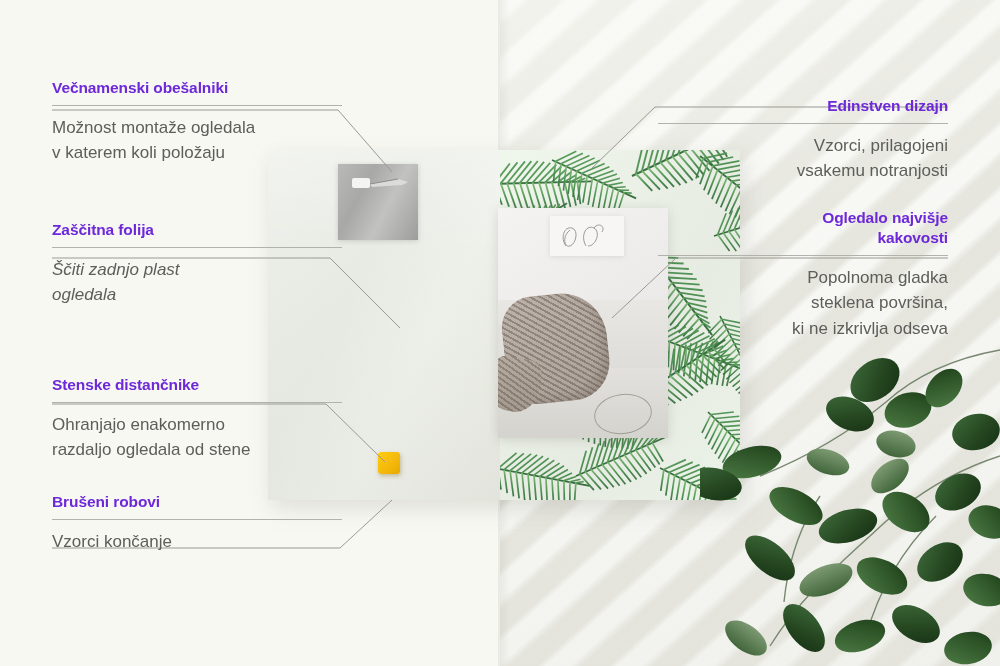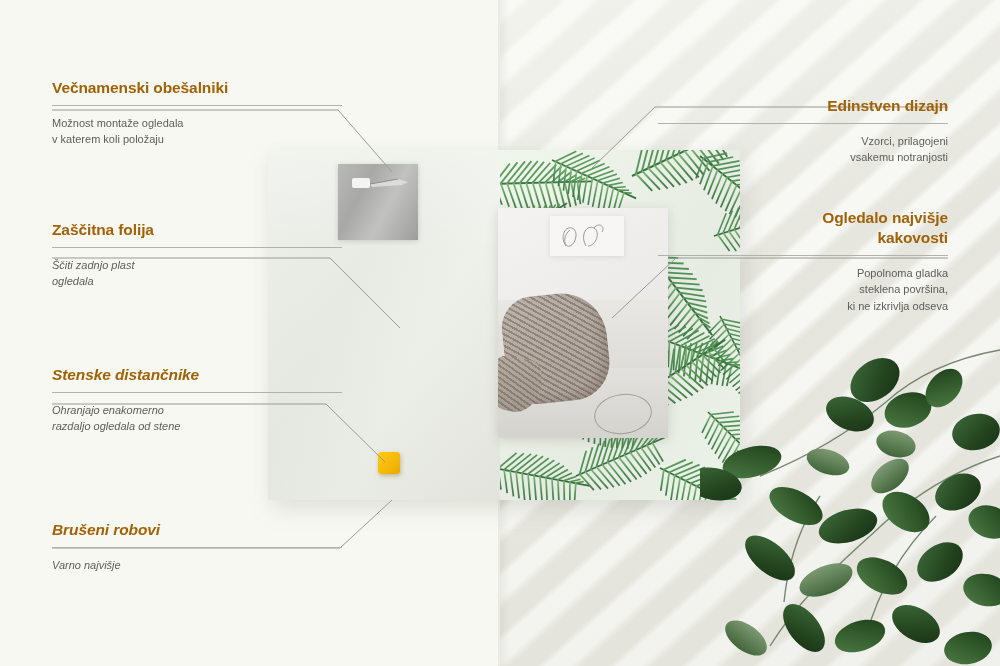--- a/index.html
+++ b/index.html
@@ -130,28 +130,28 @@
     border-radius:3px;
     box-shadow:1px 2px 4px rgba(120,100,20,0.35);
   }
 
   
   .foliage{ position:absolute; right:0; bottom:0; width:300px; height:330px; }
 
   
   .callout{ position:absolute; }
   .callout .title{
-    font-size:15.5px; font-weight:bold; color:#a16207;
+    font-size:15.5px; font-weight:bold; color:#6d28d9;
     letter-spacing:-0.1px; line-height:1.28;
   }
   .callout .rule{
     height:1px; background:#b2b2ac; margin:7px 0 9px 0;
   }
   .callout .desc{
-    font-size:11px; color:#5d5d5a; line-height:1.5;
+    font-size:17px; color:#5d5d5a; line-height:1.5;
   }
   .callout.left{ text-align:left; }
   .callout.right{ text-align:right; }
 
   
   .leaders{ position:absolute; left:0; top:0; width:1000px; height:666px; }
 </style>
 </head>
 <body>
 
@@ -346,31 +346,31 @@
 v katerem koli položaju</div>
   </div>
 
   <div class="callout left" style="left:52px; top:220px; width:290px;">
     <div class="title">Zaščitna folija</div>
     <div class="rule"></div>
     <div class="desc" style="white-space:pre-line;font-style:italic;">Ščiti zadnjo plast
 ogledala</div>
   </div>
 
-  <div class="callout left" style="left:52px; top:365px; width:290px;font-style:italic;">
+  <div class="callout left" style="left:52px; top:375px; width:290px;">
     <div class="title">Stenske distančnike</div>
     <div class="rule"></div>
     <div class="desc" style="white-space:pre-line;">Ohranjajo enakomerno
 razdaljo ogledala od stene</div>
   </div>
 
-  <div class="callout left" style="left:52px; top:520px; width:290px;font-style:italic;">
+  <div class="callout left" style="left:52px; top:492px; width:290px;">
     <div class="title">Brušeni robovi</div>
     <div class="rule"></div>
-    <div class="desc" style="white-space:pre-line;">Varno najvišje</div>
+    <div class="desc" style="white-space:pre-line;">Vzorci končanje</div>
   </div>
 
   <div class="callout right" style="left:658px; top:96px; width:290px;">
     <div class="title">Edinstven dizajn</div>
     <div class="rule"></div>
     <div class="desc" style="white-space:pre-line;">Vzorci, prilagojeni
 vsakemu notranjosti</div>
   </div>
 
   <div class="callout right" style="left:658px; top:208px; width:290px;">

